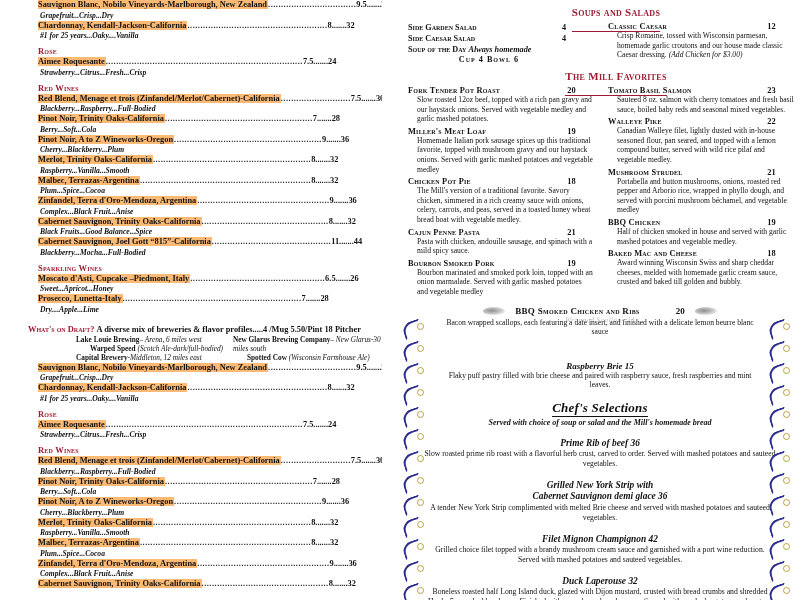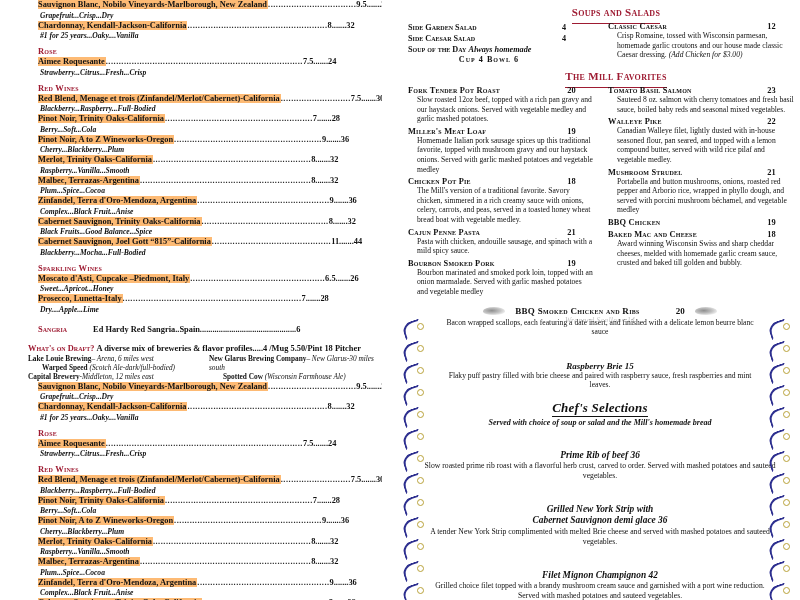--- a/index.html
+++ b/index.html
@@ -36,34 +36,34 @@
 
   
   .sangria-row{display:flex;gap:26px;padding-left:38px;margin-top:9px;align-items:baseline;}
   .sangria-row .lbl{color:#9e1b32;font-variant:small-caps;font-weight:bold;font-size:8.5px;}
   .sangria-row .val{font-size:8.4px;font-weight:bold;white-space:nowrap;overflow:hidden;flex:1;}
 
   
   .draft{margin-top:10px;padding-left:28px;padding-right:10px;}
   .draft-title{font-size:8.4px;font-weight:bold;}
   .draft-title .q{color:#9e1b32;font-variant:small-caps;}
-  .brewgrid{display:flex;margin-top:1px;}
+  .brewgrid{display:flex;margin-top:1px;margin-left:48px;}
   .brewgrid>div{width:50%;}
   .brew{font-size:7.3px;line-height:9.4px;}
   .brew b{font-weight:bold;}
   .brew i{font-style:italic;}
   .beer{font-size:7.3px;line-height:9.4px;padding-left:14px;}
   .beer b{font-weight:bold;}
 
   
   .sec-title{
     text-align:center;color:#9e1b32;font-variant:small-caps;font-weight:bold;
     font-size:11px;letter-spacing:.3px;margin:6px 0 4px 0;
   }
-  .sec-title span{border-bottom:1.2px solid #9e1b32;padding-bottom:5px;margin-left:32px;}
+  .sec-title span{border-bottom:1.2px solid #9e1b32;padding-bottom:13px;margin-left:32px;}
   .two{display:flex;}
   .two>div{width:50%;padding:0 6px 0 8px;box-sizing:border-box;}
   .dish{margin-bottom:3px;}
   .dish-hd{
     display:flex;justify-content:space-between;align-items:baseline;
     font-variant:small-caps;font-weight:bold;font-size:8.4px;letter-spacing:.2px;
   }
   .dish-hd .price{font-variant:normal;font-weight:bold;font-size:8.4px;padding-right:18px;}
   .dish-desc{font-size:7.6px;line-height:9.6px;padding-left:9px;}
   .dish-desc i{font-style:italic;}
@@ -92,21 +92,21 @@
   }
   .c-desc{font-size:7.6px;line-height:9.6px;}
   .c-item{font-style:italic;font-weight:bold;font-size:9px;margin-top:24px;}
 
   .chef-title{
     text-align:center;font-style:italic;font-weight:bold;font-size:13px;
     margin-top:10px;letter-spacing:.2px;
   }
   .chef-title span{border-bottom:1.1px solid #111;padding-bottom:1px;text-align:right;}
   .chef-sub{text-align:center;font-style:italic;font-weight:bold;font-size:8px;margin-top:2px;}
-  .chef-item{text-align:center;font-style:italic;font-weight:bold;font-size:9.4px;margin-top:23px;line-height:11.5px;}
+  .chef-item{text-align:center;font-style:italic;font-weight:bold;font-size:9.4px;margin-top:11px;line-height:11.5px;}
   .chef-desc{text-align:center;font-size:7.7px;line-height:9.8px;padding:0 24px;}
 
   
   .vine{position:absolute;top:318px;width:30px;height:282px;overflow:hidden;}
   .vine.l{left:2px;}
   .vine.r{right:2px;}
   .vine i{
     display:block;width:26px;height:22px;position:relative;
   }
   .vine i::before{
@@ -157,24 +157,20 @@
           <div class="wline"><span class="nm">Cabernet Sauvignon, Joel Gott “815”-California</span><span class="dots">..............................................</span><span class="pr">11.......44</span></div>
           <div class="note">Blackberry...Mocha...Full-Bodied</div>
         </div>
         <div class="winelist">
           <div class="redhead">Sparkling Wines</div>
           <div class="wline"><span class="nm">Moscato d'Asti, Cupcake –Piedmont, Italy</span><span class="dots">....................................................</span><span class="pr">6.5.......26</span></div>
           <div class="note">Sweet...Apricot...Honey</div>
           <div class="wline"><span class="nm">Prosecco, Lunetta-Italy</span><span class="dots">.....................................................................</span><span class="pr">7.......28</span></div>
           <div class="note">Dry....Apple...Lime</div>
         </div>
-        <div class="sangria-row">
-          <span class="lbl">Sangria</span>
-          <span class="val">Ed Hardy Red Sangria..Spain..............................................6</span>
-        </div>
         <div class="draft">
           <div class="draft-title"><span class="q">What's on Draft?  </span><span>A diverse mix of breweries &amp; flavor profiles.....4 /Mug   5.50/Pint   18 Pitcher</span></div>
           <div class="brewgrid">
             <div>
               <div class="brew"><b>Lake Louie Brewing</b><i>– Arena, 6 miles west</i></div>
               <div class="beer"><b>Warped Speed</b> <i>(Scotch Ale-dark/full-bodied)</i></div>
               <div class="brew"><b>Capital Brewery</b><i>-Middleton, 12 miles east</i></div>
             </div>
             <div>
               <div class="brew"><b>New Glarus Brewing Company</b><i>– New Glarus-30 miles south</i></div>
@@ -311,20 +307,21 @@
               <span>Mushroom Strudel</span>
               <span class="price">21</span>
             </div>
             <div class="dish-desc">Portabella and button mushrooms, onions, roasted red pepper and Arborio  rice, wrapped in phyllo dough, and served with porcini mushroom béchamel, and  vegetable medley</div>
           </div>
           <div class="dish">
             <div class="dish-hd">
               <span>BBQ Chicken</span>
               <span class="price">19</span>
             </div>
+            <div class="dish-desc">Half of chicken smoked in house and served with garlic mashed potatoes and vegetable medley.</div>
           </div>
           <div class="dish">
             <div class="dish-hd">
               <span>Baked Mac and Cheese</span>
               <span class="price">18</span>
             </div>
             <div class="dish-desc">Award winning Wisconsin Swiss and sharp cheddar cheeses, melded with homemade garlic cream sauce, crusted and baked till  golden and bubbly.</div>
           </div>
         </div>
     </div>

